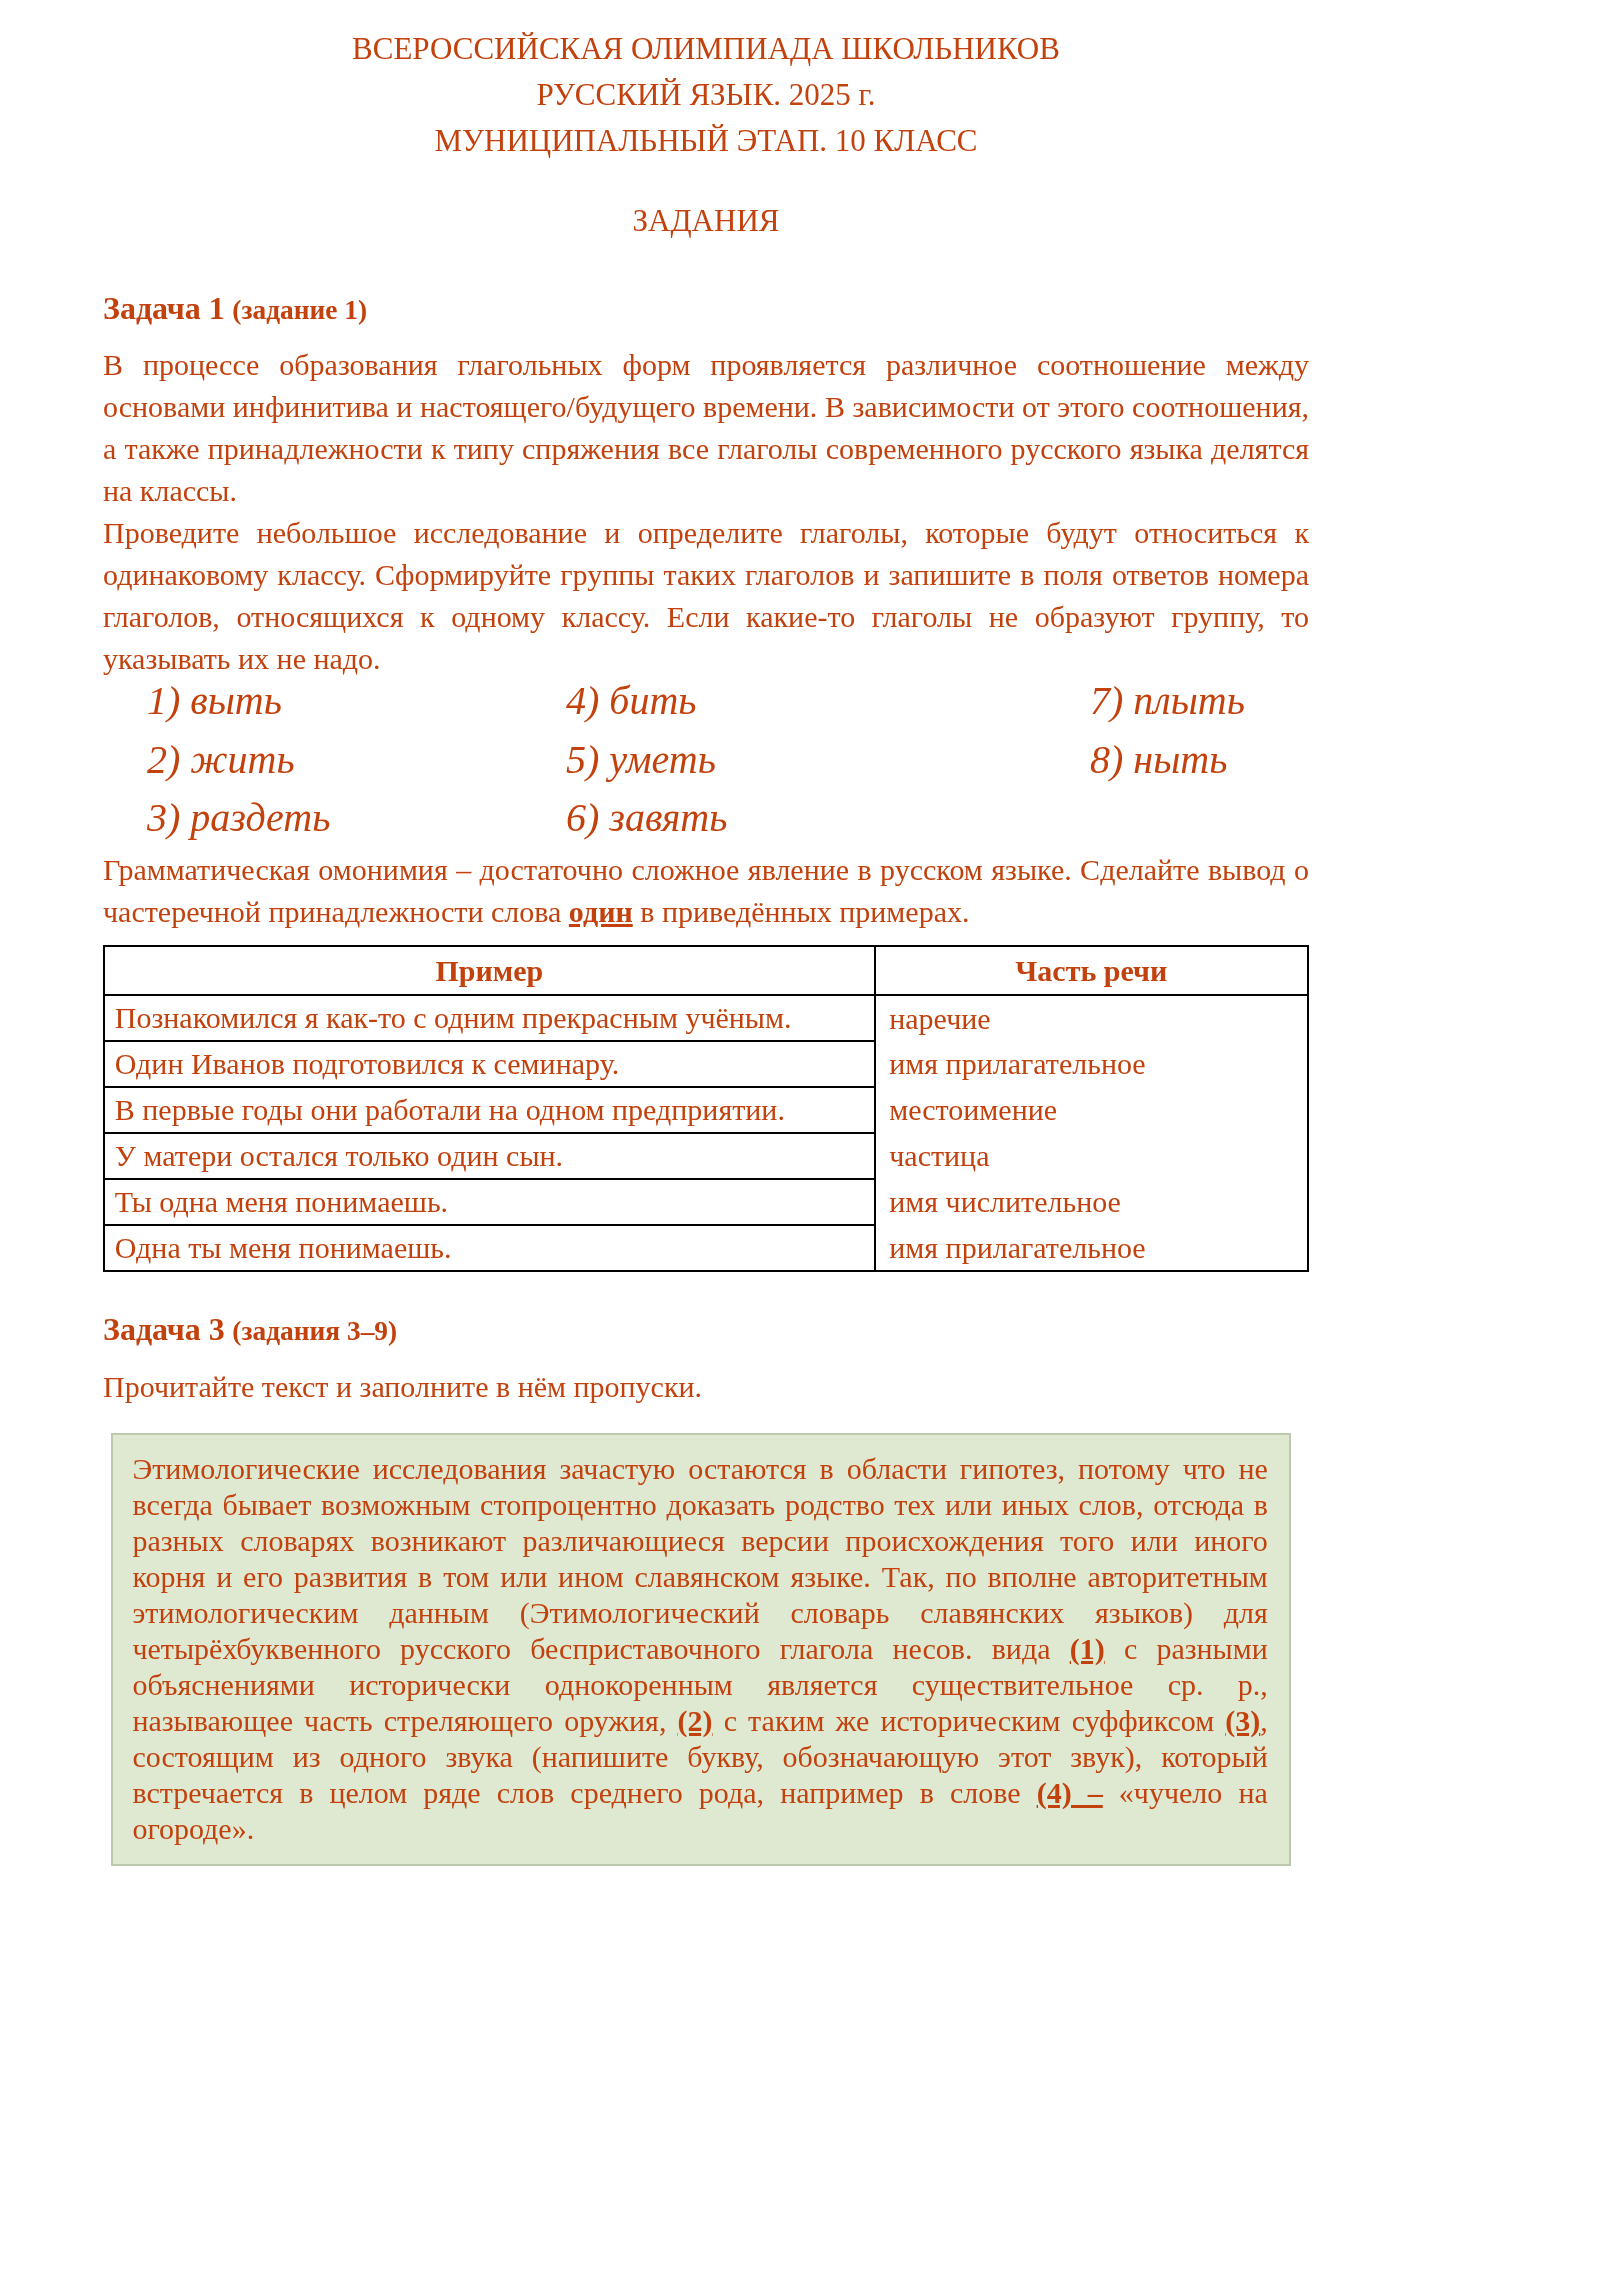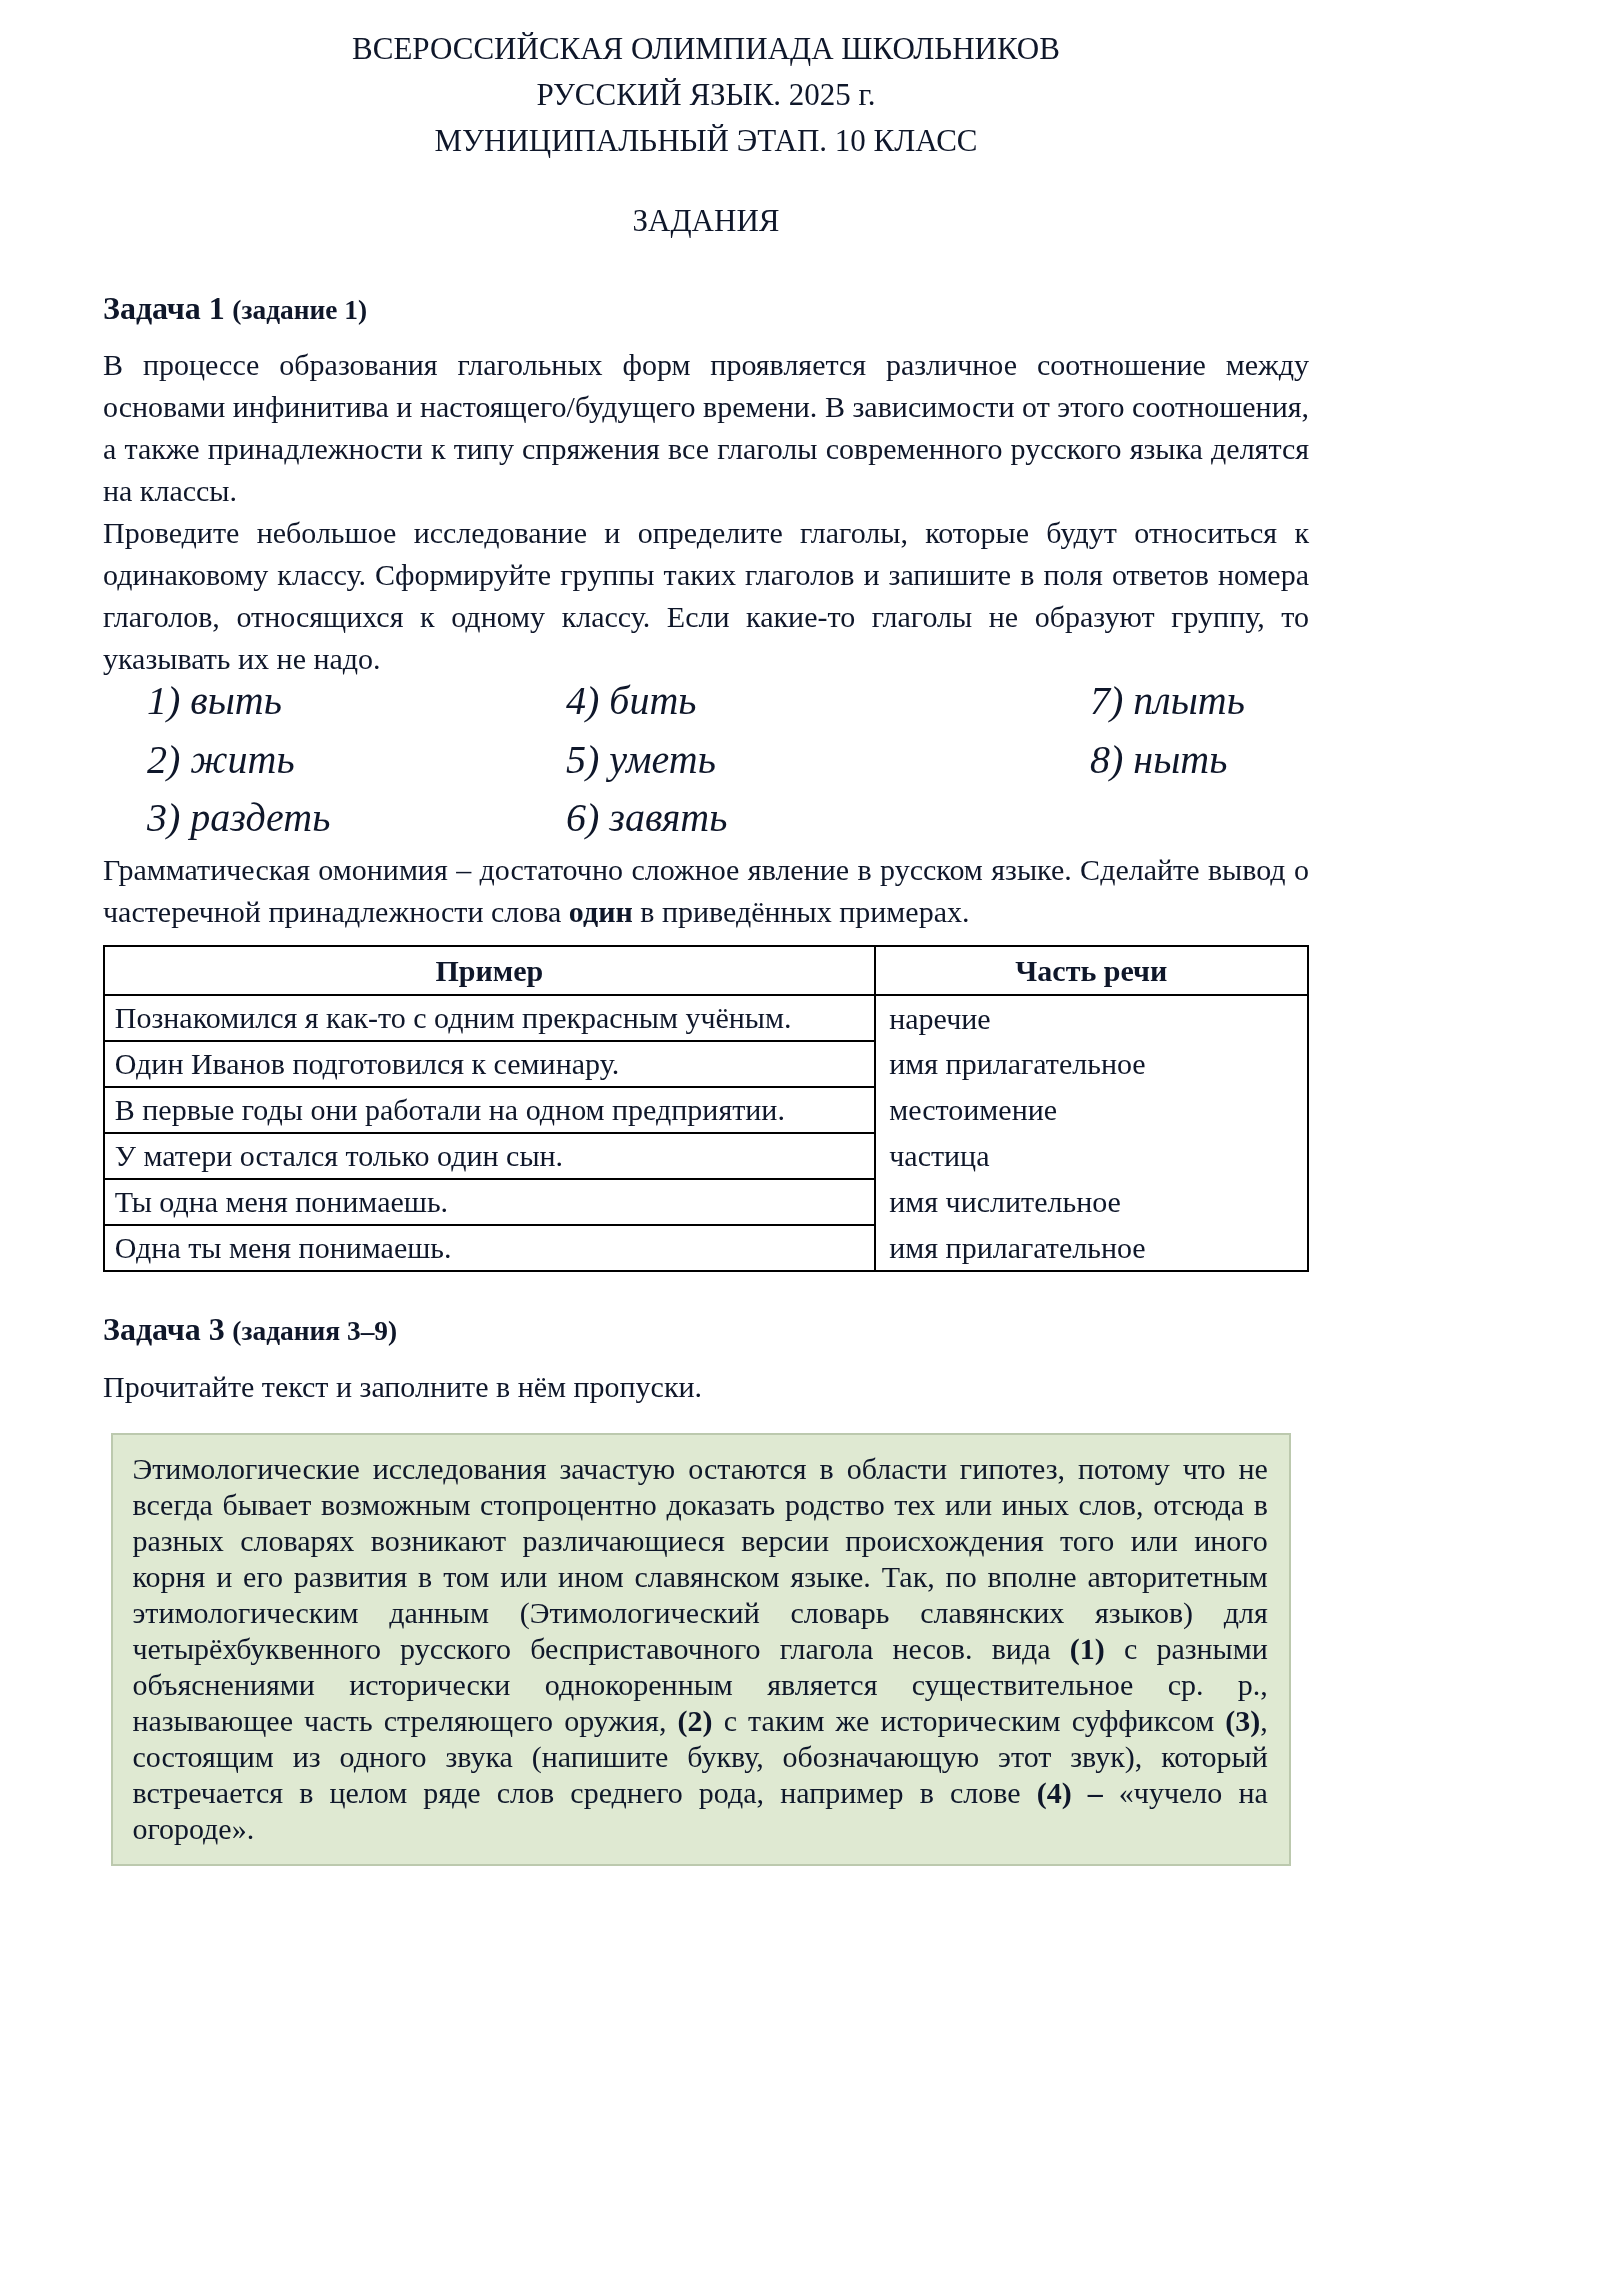--- a/index.html
+++ b/index.html
@@ -8,21 +8,21 @@
     background: #ffffff;
   }
   .page {
     position: relative;
     width: 1408px;
     min-height: 2293px;
     box-sizing: border-box;
     background: #ffffff;
     padding: 25.5px 99px 59px 103px;
     font-family: "Liberation Serif", "DejaVu Serif", serif;
-    color: #0f172a;
+    color: #c2410c;
     font-size: 30px;
   }
   
   .doc-header {
     text-align: center;
     font-size: 31px;
     line-height: 46px;
   }
   .doc-subtitle {
     text-align: center;
@@ -100,21 +100,21 @@
   .green-box {
     box-sizing: border-box;
     margin-left: 7.8px;
     margin-right: 17.6px;
     padding: 15.7px 21.6px 17.6px 19.6px;
     text-align: justify;
     line-height: 36px;
     font-size: 30px;
     border: 2px solid #bcc9ae;
   }
-  .seg-bold { font-weight: bold; }
+  .seg-bold { font-weight: bold; text-decoration: underline; }
 </style>
 </head>
 <body>
 
 <div class="page">
 
   <div class="doc-header">
     <div>ВСЕРОССИЙСКАЯ ОЛИМПИАДА ШКОЛЬНИКОВ</div>
     <div>РУССКИЙ ЯЗЫК. 2025 г.</div>
     <div>МУНИЦИПАЛЬНЫЙ ЭТАП. 10 КЛАСС</div>

